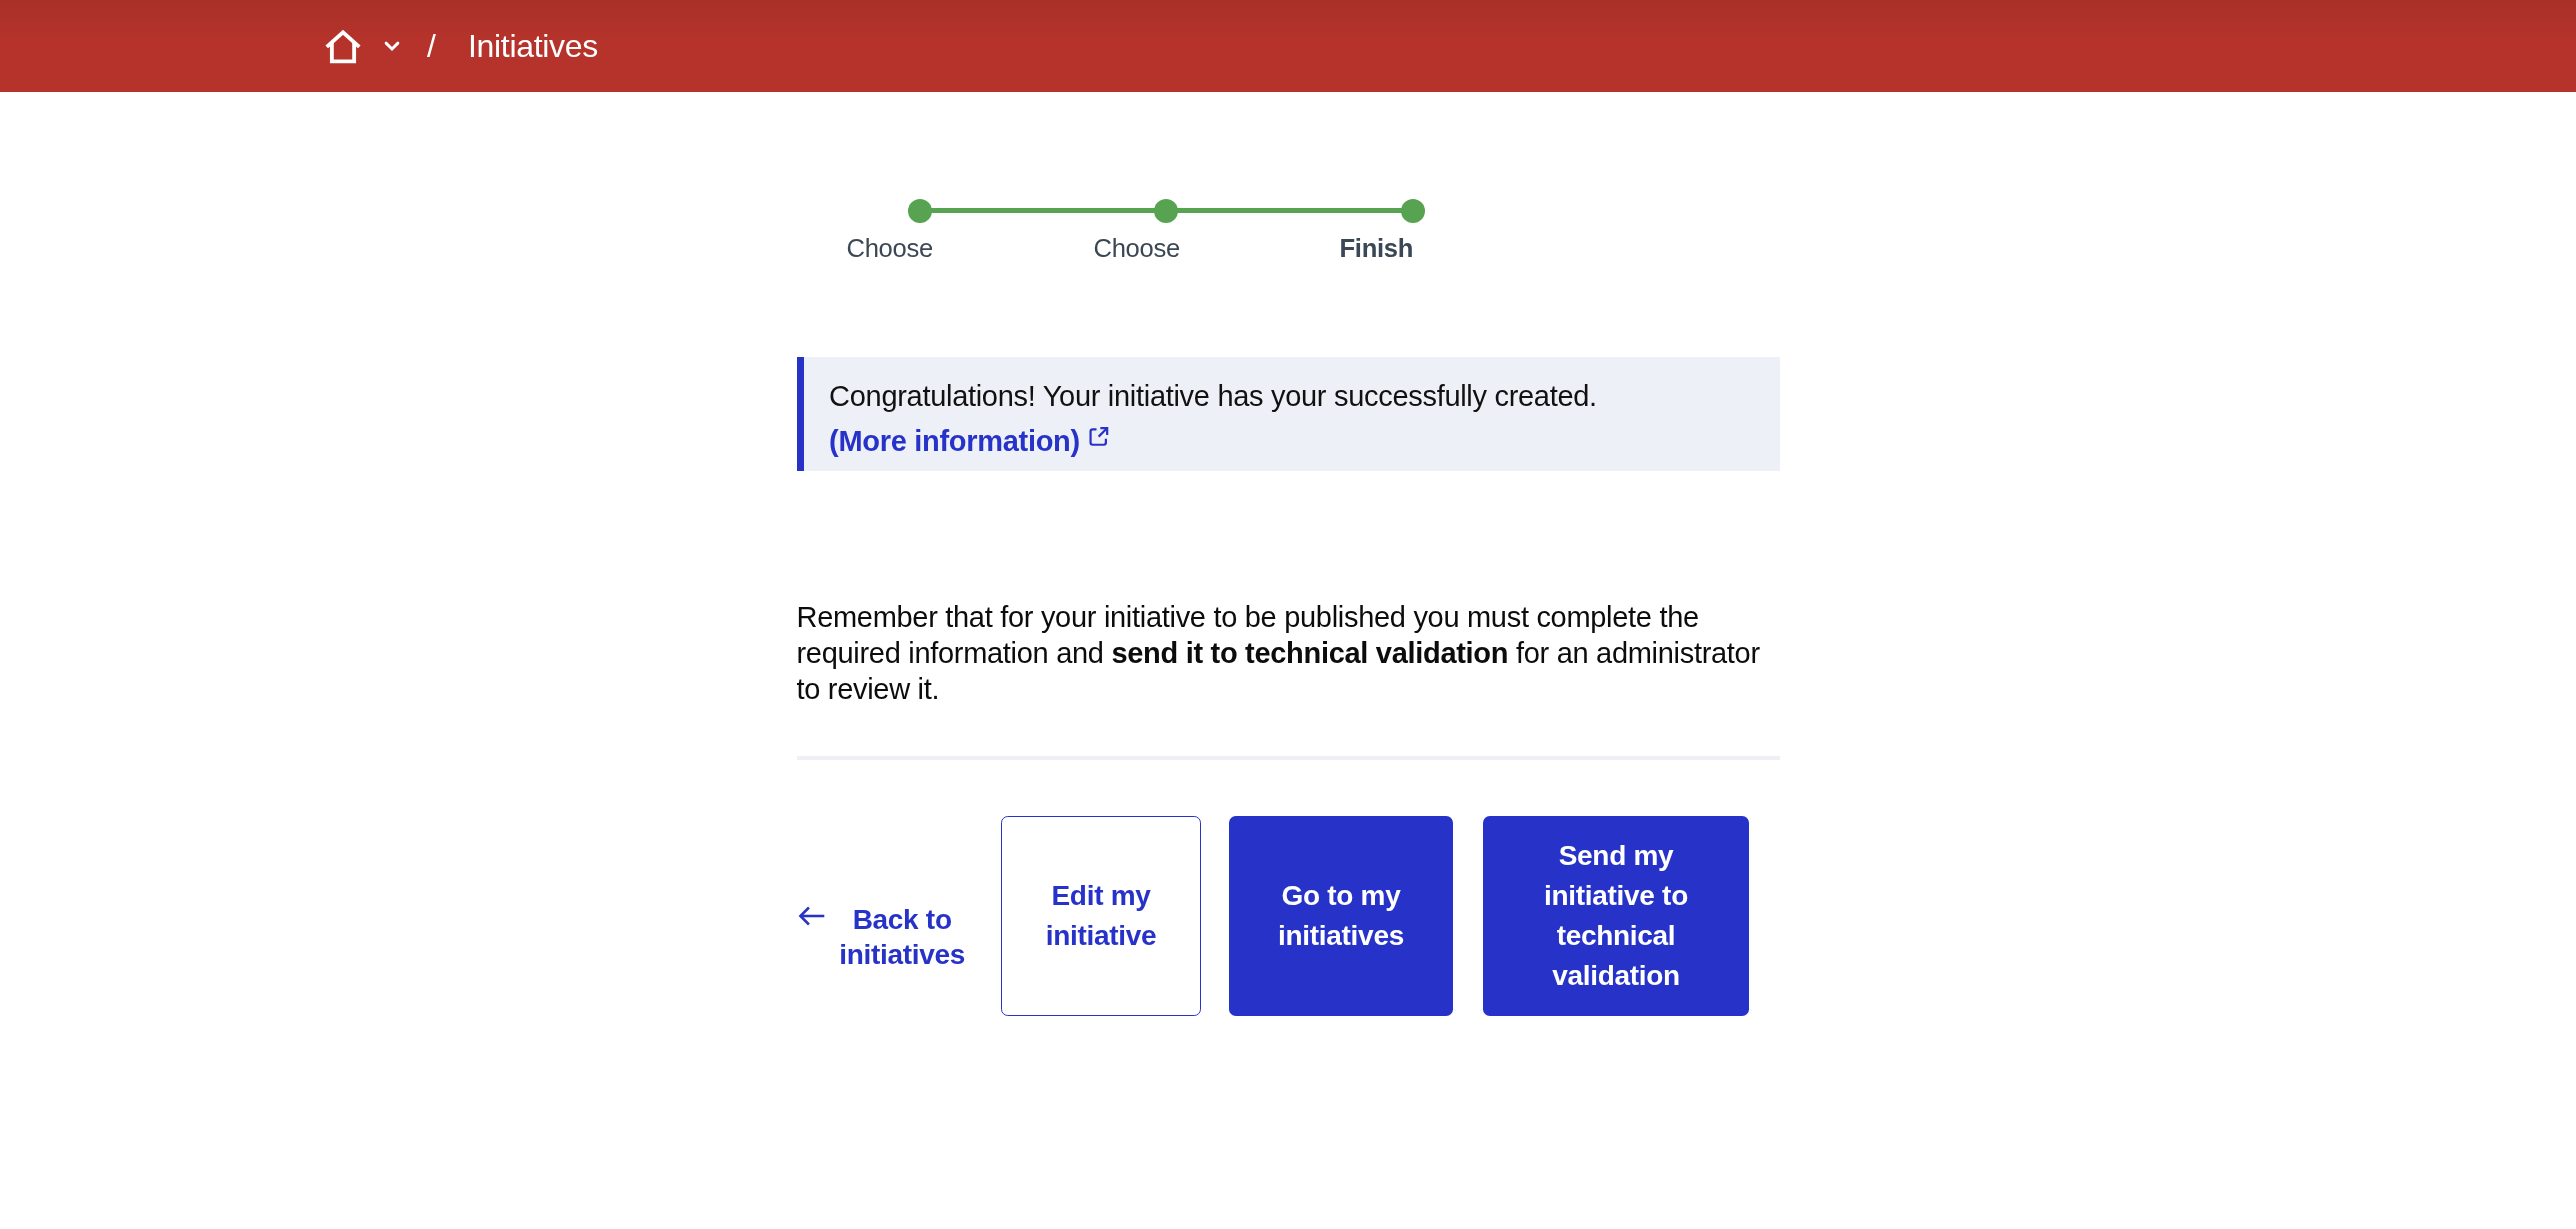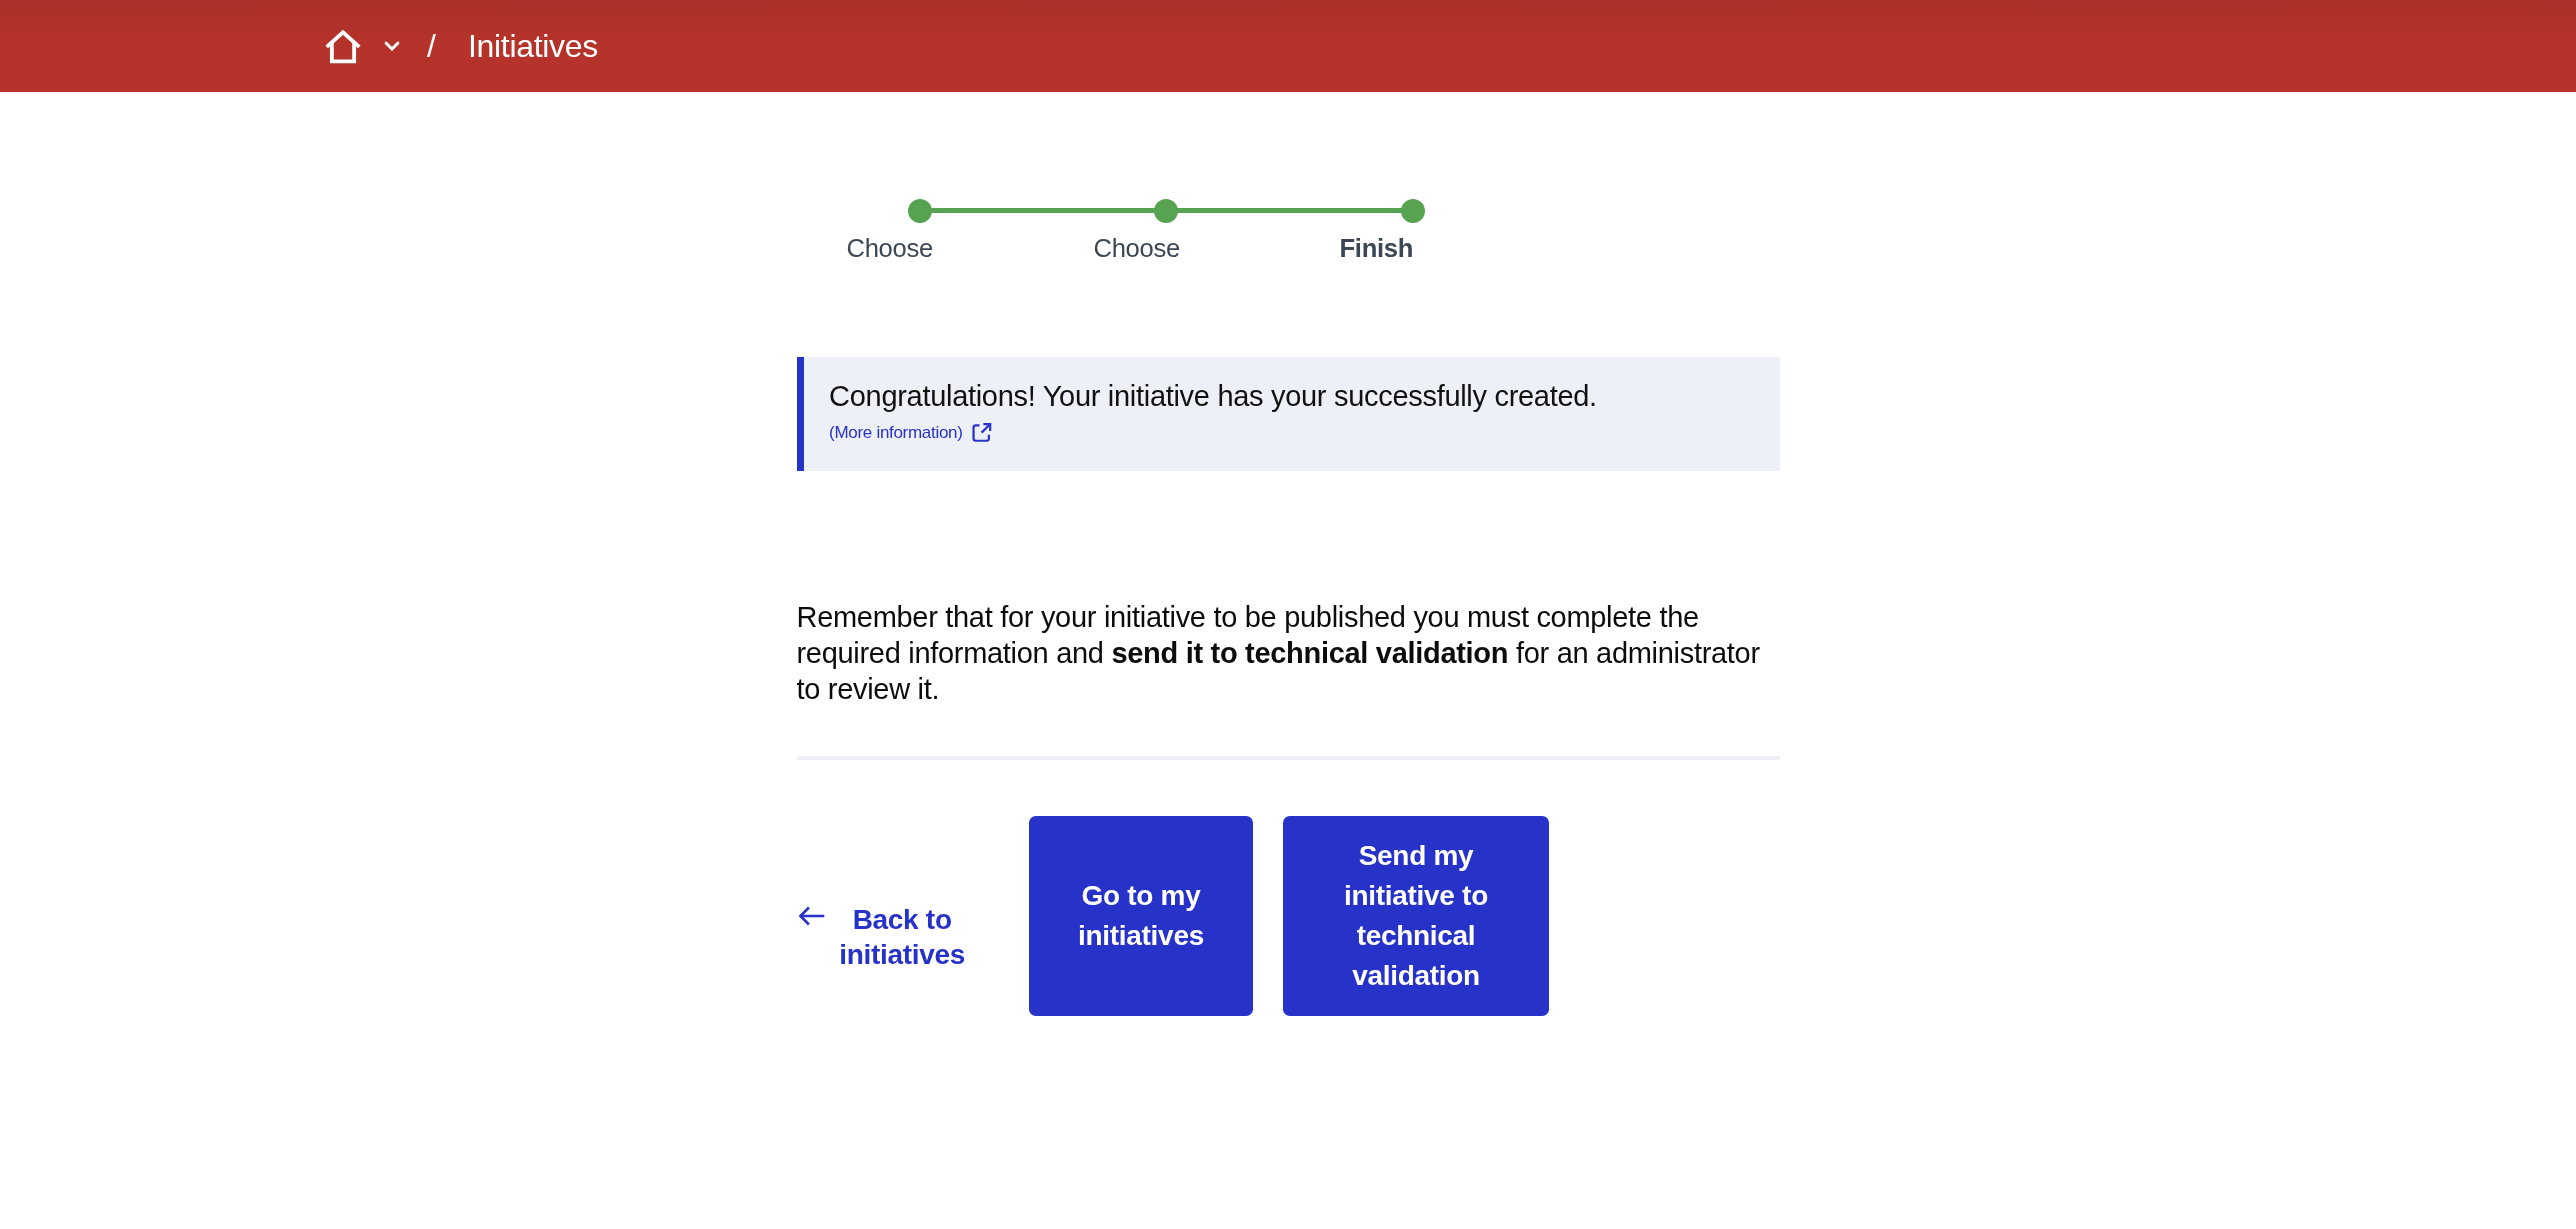--- a/index.html
+++ b/index.html
@@ -37,22 +37,22 @@
   .step-label { position:absolute; top:34px; width:145px; text-align:left;
                 font-size:25.6px; line-height:31px; color:#3b4754; letter-spacing:-0.3px; }
   .step-label.l1 { left:50px; } .step-label.l2 { left:297px; }
   .step-label.l3 { left:543px; font-weight:700; }
 
   
   .alert { margin-top:93px; width:983px; height:114px; background:#eef0f8;
            border-left:7.7px solid #2733c8; padding:21.3px 25.6px; }
   .alert-msg { font-size:29px; line-height:36px; color:#111; letter-spacing:-0.3px; }
   .alert-link-row { display:flex; align-items:center; gap:8.5px; margin-top:1.7px; }
-  .alert-link { font-size:17px; line-height:34px; font-weight:400; color:#2733c8;
-                letter-spacing:-0.3px; cursor:pointer; }
+  .alert-link { font-size:29px; line-height:34px; font-weight:700; color:#2733c8;
+                letter-spacing:-0.3px; cursor:pointer;margin-top:8px; }
 
   
   .note { margin-top:128px; width:983px; font-size:29px; line-height:36px; color:#0c0c0c;
           letter-spacing:-0.3px; }
   .note b { font-weight:700; }
 
   
   .divider { margin-top:49px; width:983px; height:4.3px; background:#eff0f6; border:none; }
 
   
@@ -136,20 +136,21 @@
       <a class="back-link">
         <span>
           <svg width="29" height="24" viewBox="0 0 34 28" fill="none">
             <path d="M32 14 H4" stroke="#2733c8" stroke-width="3" fill="none"></path>
             <path d="M14 4 L4 14 L14 24" stroke="#2733c8" stroke-width="3" fill="none"></path>
           </svg>
         </span>
         <span class="back-link-label">Back to initiatives</span>
       </a>
 
+      <button class="btn outline">Edit my initiative</button>
 
       <button class="btn solid mid">Go to my initiatives</button>
 
       <button class="btn solid wide">Send my initiative to technical validation</button>
     </div>
 
   </main>
 </div>
 
 

